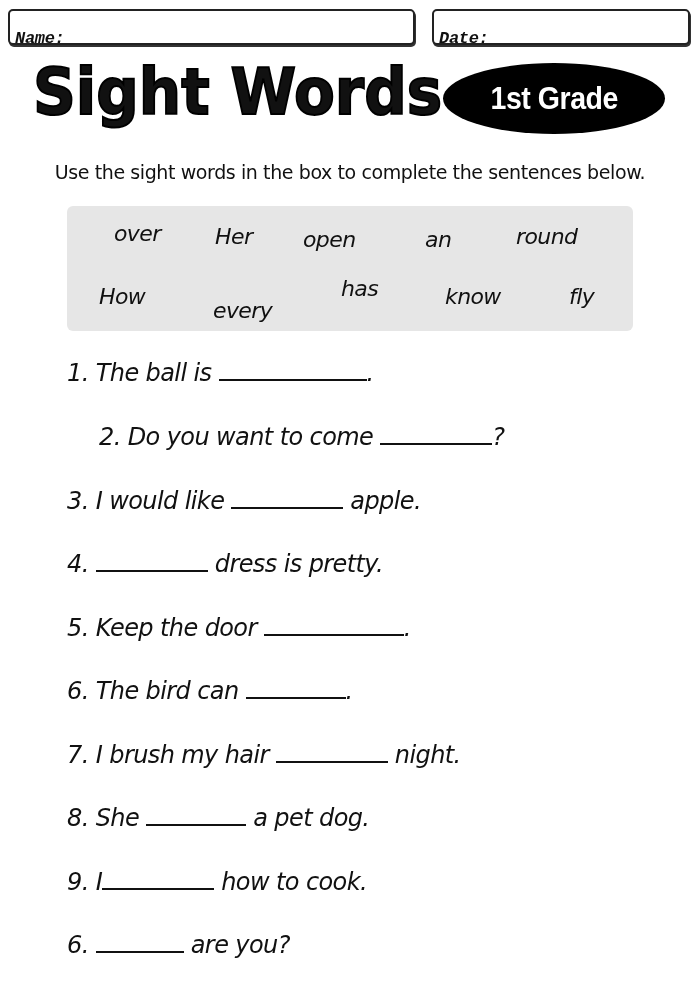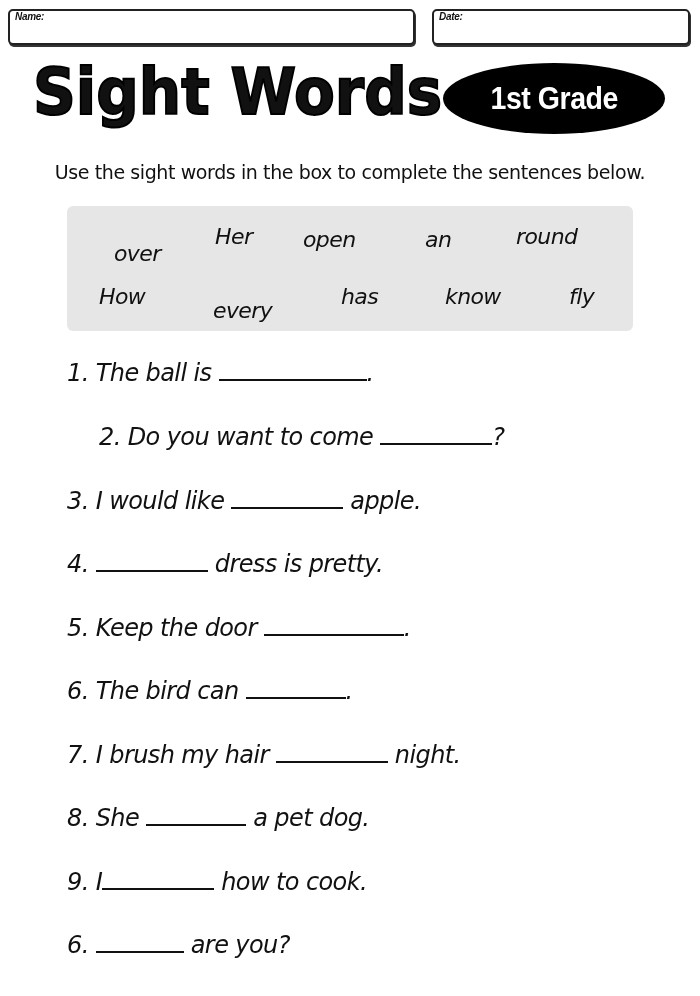--- a/index.html
+++ b/index.html
@@ -6,22 +6,22 @@
   body {
     width: 700px; height: 996px; background: #ffffff; position: relative;
     overflow: hidden; color: #111;
     font-family: "DejaVu Sans", sans-serif;
   }
   .field-box {
     position: absolute; top: 9px; height: 32px; border: 2px solid #222;
     border-radius: 5px; box-shadow: 1px 2px 0 #333; background: #fff;
   }
   .field-label {
-    position: absolute; left: 5px; top: 0; font-size: 10px; font-style: italic;
-    font-weight: bold; font-family: Liberation Sans, sans-serif; letter-spacing: -0.3px;
+    position: absolute; left: 5px; top: 18px; font-size: 17px; font-style: italic;
+    font-weight: bold; font-family: Liberation Mono, monospace; letter-spacing: -0.3px;
   }
   #name-box { left: 8px; width: 403px; }
   #date-box { left: 432px; width: 254px; }
 
   .title {
     position: absolute; left: 33px; top: 56px; font-size: 64px; font-weight: 900;
     font-family: "DejaVu Sans", sans-serif; letter-spacing: 0px; line-height: 72px;
     -webkit-text-stroke: 2px #000; transform: scaleX(0.93); transform-origin: left;
   }
   .grade-oval {
@@ -64,28 +64,28 @@
 </div>
 
 <div class="title">Sight Words</div>
 <div class="grade-oval">
   <span class="grade-text">1st Grade</span>
 </div>
 
 <div class="instructions">Use the sight words in the box to complete the sentences below.</div>
 
 <div class="word-box">
-  <span class="word" style="left:47px; top:35px;">over</span>
+  <span class="word" style="left:47px; top:15px;">over</span>
   <span class="word" style="left:148px; top:18px;">Her</span>
   <span class="word" style="left:236px; top:21px;">open</span>
   <span class="word" style="left:358px; top:21px;">an</span>
   <span class="word" style="left:449px; top:18px;">round</span>
   <span class="word" style="left:32px; top:78px;">How</span>
   <span class="word" style="left:146px; top:80px;margin-top:12px;">every</span>
-  <span class="word" style="left:274px; top:78px;">has</span>
+  <span class="word" style="left:274px; top:70px;">has</span>
   <span class="word" style="left:378px; top:78px;">know</span>
   <span class="word" style="left:502px; top:78px;">fly</span>
 </div>
 
 <div class="question" style="top:358px;"><span>1.</span> <span>The ball is</span> <span class="blank" style="width:148px;"></span><span>.</span></div>
 
 <div class="question" style="top:422px;margin-left:32px;"><span>2.</span> <span>Do you want to come</span> <span class="blank" style="width:112px;"></span><span>?</span></div>
 
 <div class="question" style="top:486px;"><span>3.</span> <span>I would like</span> <span class="blank" style="width:112px;"></span> <span>apple.</span></div>
 

